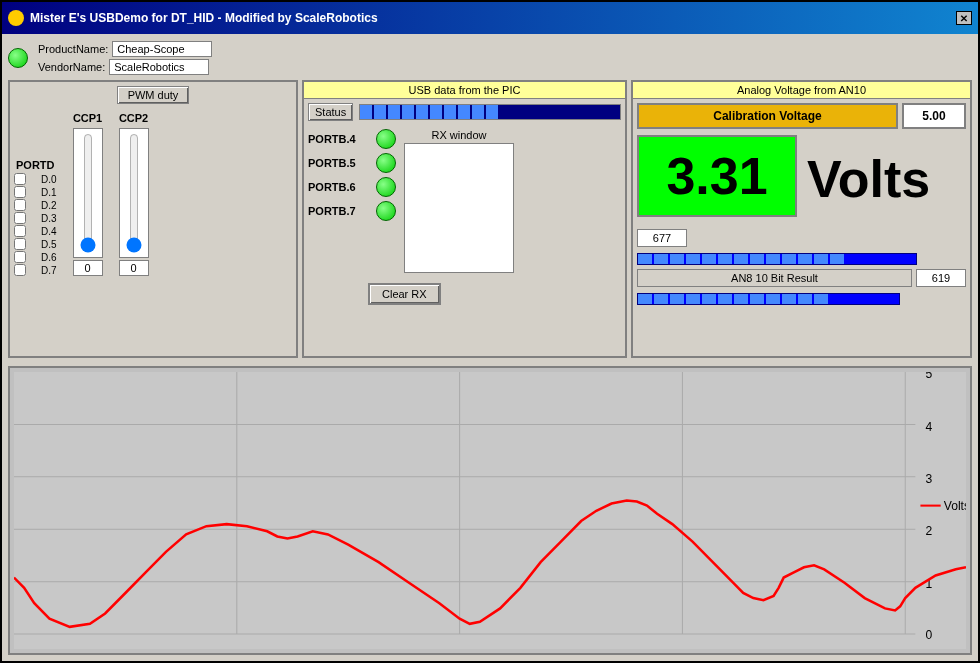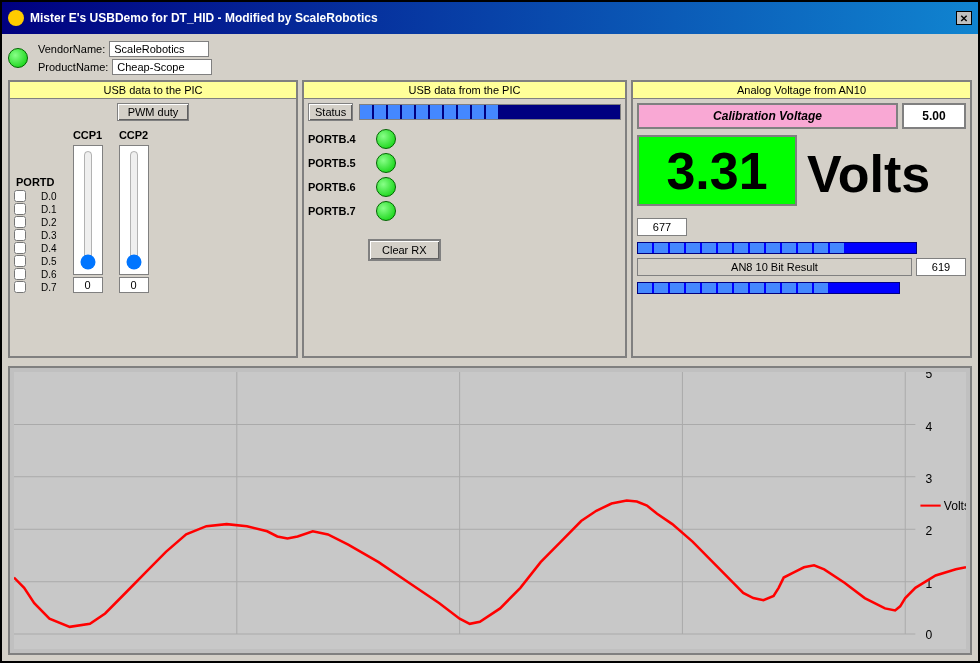--- a/index.html
+++ b/index.html
@@ -271,45 +271,44 @@
     .right-panel {
       flex: 1;
     }
     .cal-row {
       display: flex;
       align-items: center;
       gap: 4px;
       margin-bottom: 6px;
     }
     .cal-label {
-      background: #f9a8d4;
+      background: #eab308;
       border: 2px solid #808080;
       padding: 4px 24px;
       font-size: 12px;
       font-weight: bold;
       flex: 1;
       text-align: center;
-      font-style: italic;
     }
     .cal-value {
       background: white;
       border: 2px solid #808080;
       padding: 4px 8px;
       font-size: 12px;
       font-weight: bold;
       width: 64px;
       text-align: center;
     }
     .voltage-display {
       background: #00ff00;
       border: 2px solid #808080;
       display: flex;
       align-items: center;
       justify-content: center;
-      height: 71px;
+      height: 82px;
       margin-bottom: 6px;
     }
     .voltage-number {
       font-size: 52px;
       font-weight: bold;
       color: #000;
       line-height: 1;
     }
     .an-section {
       display: flex;
@@ -381,34 +380,33 @@
     </div>
     <div class="close-btn">✕</div>
   </div>
 
   <div class="content">
 
     <div class="top-bar">
       <div class="status-led"></div>
       <div class="vendor-info">
         <div class="vendor-row">
+          <span class="vendor-label">ProductName:</span>
+          <span class="vendor-value">Cheap-Scope</span>
+        </div>
+        <div class="vendor-row">
           <span class="vendor-label">VendorName:</span>
           <span class="vendor-value">ScaleRobotics</span>
         </div>
-        <div class="vendor-row">
-          <span class="vendor-label">ProductName:</span>
-          <span class="vendor-value">Cheap-Scope</span>
-        </div>
       </div>
     </div>
 
     <div class="panels-row" style="height:230px; flex-shrink:0;">
 
       <div class="panel left-panel">
-        <div class="panel-header">USB data to the PIC</div>
         <div class="panel-content">
           <div class="pwm-section">
             <div class="pwm-label">PWM duty</div>
           </div>
           <div class="ports-row">
 
             <div class="port-section">
               <div class="port-label">PORTD</div>
               <div class="port-checkboxes">
                 <div class="port-checkbox-row">
@@ -494,20 +492,24 @@
                 <div class="led-indicator"></div>
               </div>
               <div class="portb-row">
                 <span class="portb-label">PORTB.6</span>
                 <div class="led-indicator"></div>
               </div>
               <div class="portb-row">
                 <span class="portb-label">PORTB.7</span>
                 <div class="led-indicator"></div>
               </div>
+            </div>
+            <div style="display:flex; flex-direction:column; align-items:center;">
+              <div class="rx-label">RX window</div>
+              <textarea class="rx-textarea" readonly="" style=""></textarea>
             </div>
           </div>
           <div style="margin-top:6px; display:flex; justify-content:flex-start; padding-left:60px;">
             <button class="clear-btn">Clear RX</button>
           </div>
         </div>
       </div>
 
       <div class="panel right-panel">
         <div class="panel-header">Analog Voltage from AN10</div>

